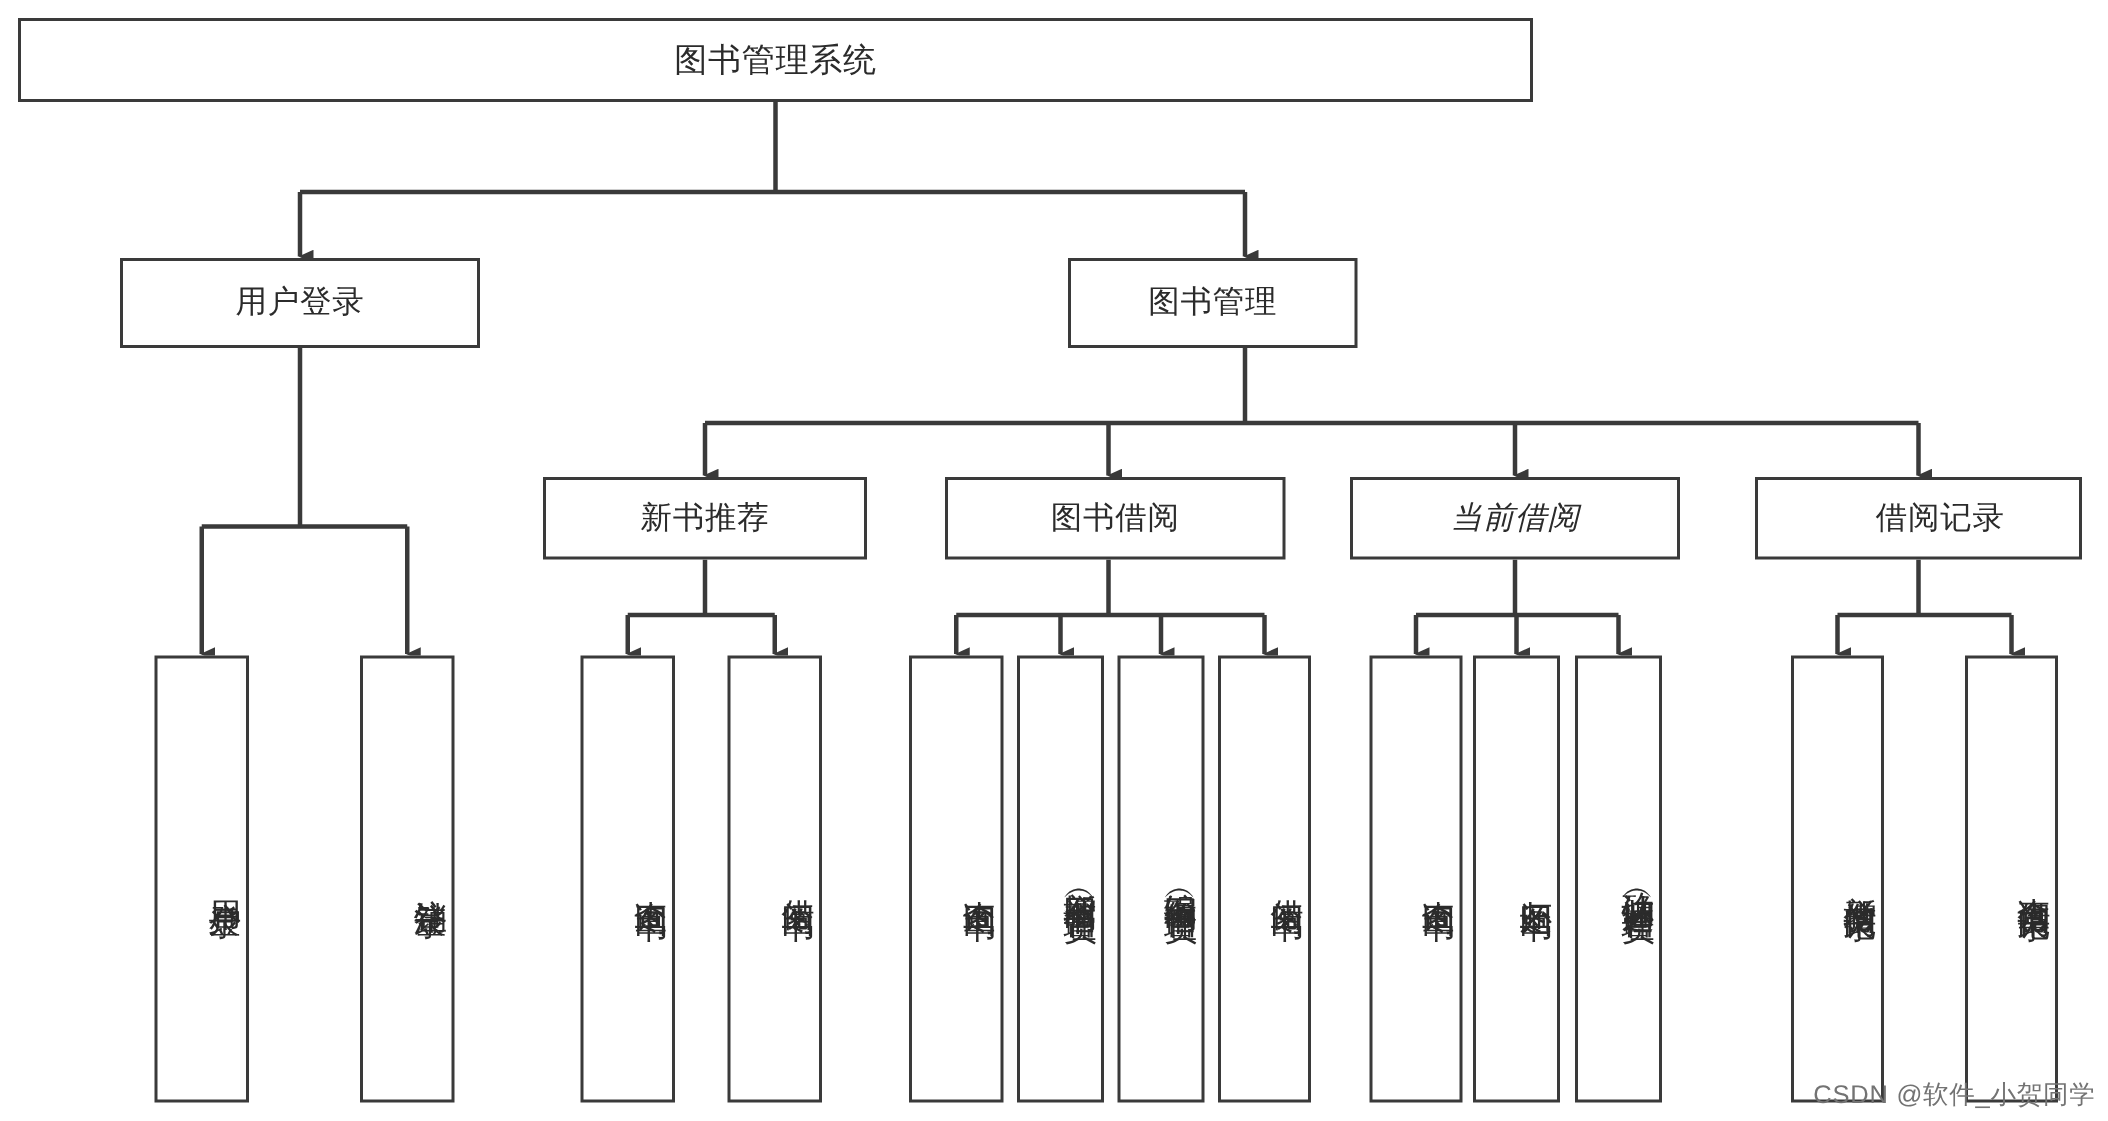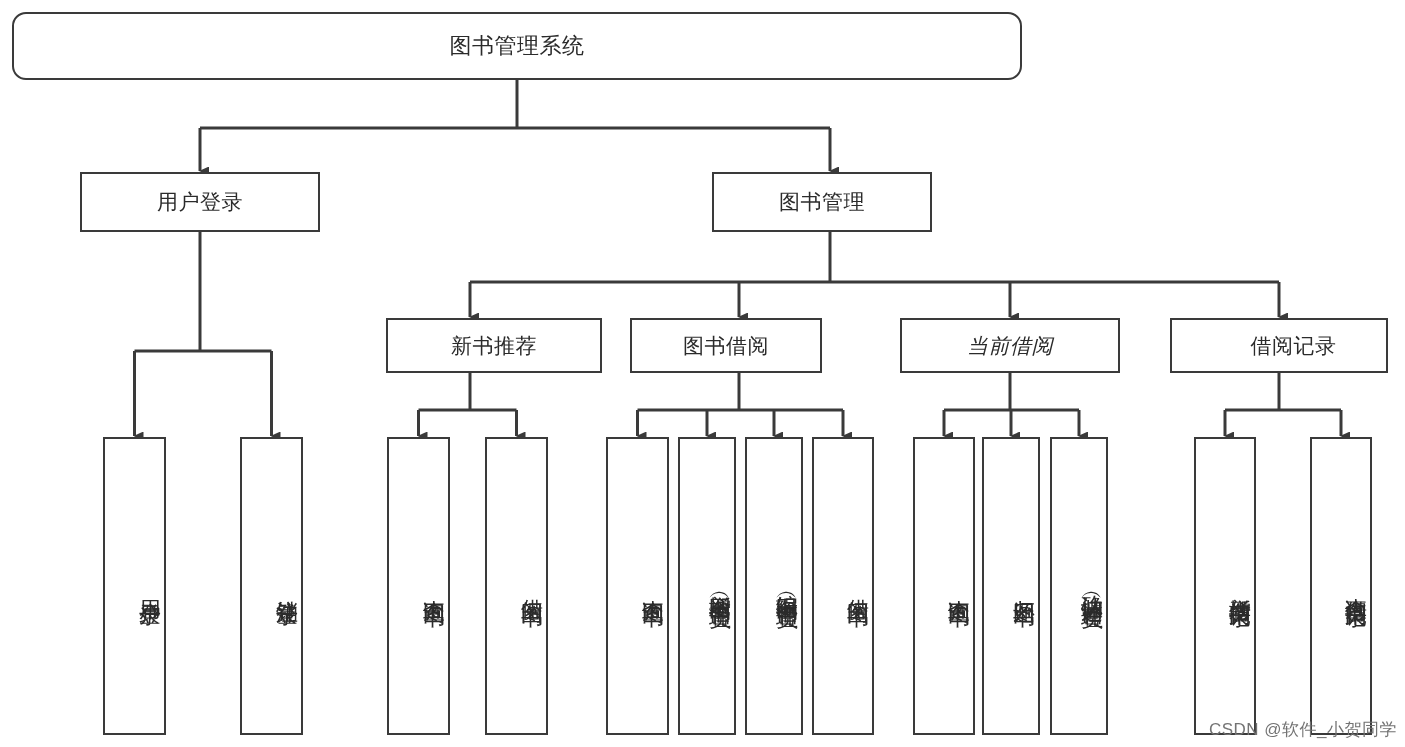--- a/index.html
+++ b/index.html
@@ -113,35 +113,35 @@
         <path d="M 944 410 L 944 436" marker-end="url(#arrowhead)"></path>
         <path d="M 1011 410 L 1011 436" marker-end="url(#arrowhead)"></path>
         <path d="M 1079 410 L 1079 436" marker-end="url(#arrowhead)"></path>
         <path d="M 1279 373 L 1279 410"></path>
         <path d="M 1225 410 L 1341 410"></path>
         <path d="M 1225 410 L 1225 436" marker-end="url(#arrowhead)"></path>
         <path d="M 1341 410 L 1341 436" marker-end="url(#arrowhead)"></path>
       </g>
   </svg>
 
-  <div class="node root horiz" style="left: 12px; top: 12px; width: 1010px; height: 68px; border-radius: 14px;">
+  <div class="node root horiz" style="left: 12px; top: 12px; width: 1010px; height: 56px;">
     <span class="label">图书管理系统</span>
   </div>
 
   <div class="node horiz" style="left: 80px; top: 172px; width: 240px; height: 60px;">
     <span class="label">用户登录</span>
   </div>
-  <div class="node horiz" style="left: 712px; top: 172px; width: 220px; height: 60px;">
+  <div class="node horiz" style="left: 712px; top: 172px; width: 193px; height: 60px;">
     <span class="label">图书管理</span>
   </div>
 
-  <div class="node horiz" style="left: 362px; top: 318px; width: 216px; height: 55px; margin-left: 24px;">
+  <div class="node horiz" style="left: 362px; top: 318px; width: 216px; height: 55px;">
     <span class="label">新书推荐</span>
   </div>
-  <div class="node horiz" style="left: 630px; top: 318px; width: 192px; height: 55px; align-items: center;">
+  <div class="node horiz" style="left: 630px; top: 318px; width: 227px; height: 55px; align-items: center;">
     <span class="label">图书借阅</span>
   </div>
   <div class="node horiz" style="left: 900px; top: 318px; width: 220px; height: 55px; font-style: italic;">
     <span class="label">当前借阅</span>
   </div>
   <div class="node horiz" style="left: 1170px; top: 318px; width: 218px; height: 55px; padding-left: 35px;">
     <span class="label">借阅记录</span>
   </div>
 
   <div class="node vert" style="left: 103px; top: 437px; width: 63px; height: 298px;">

